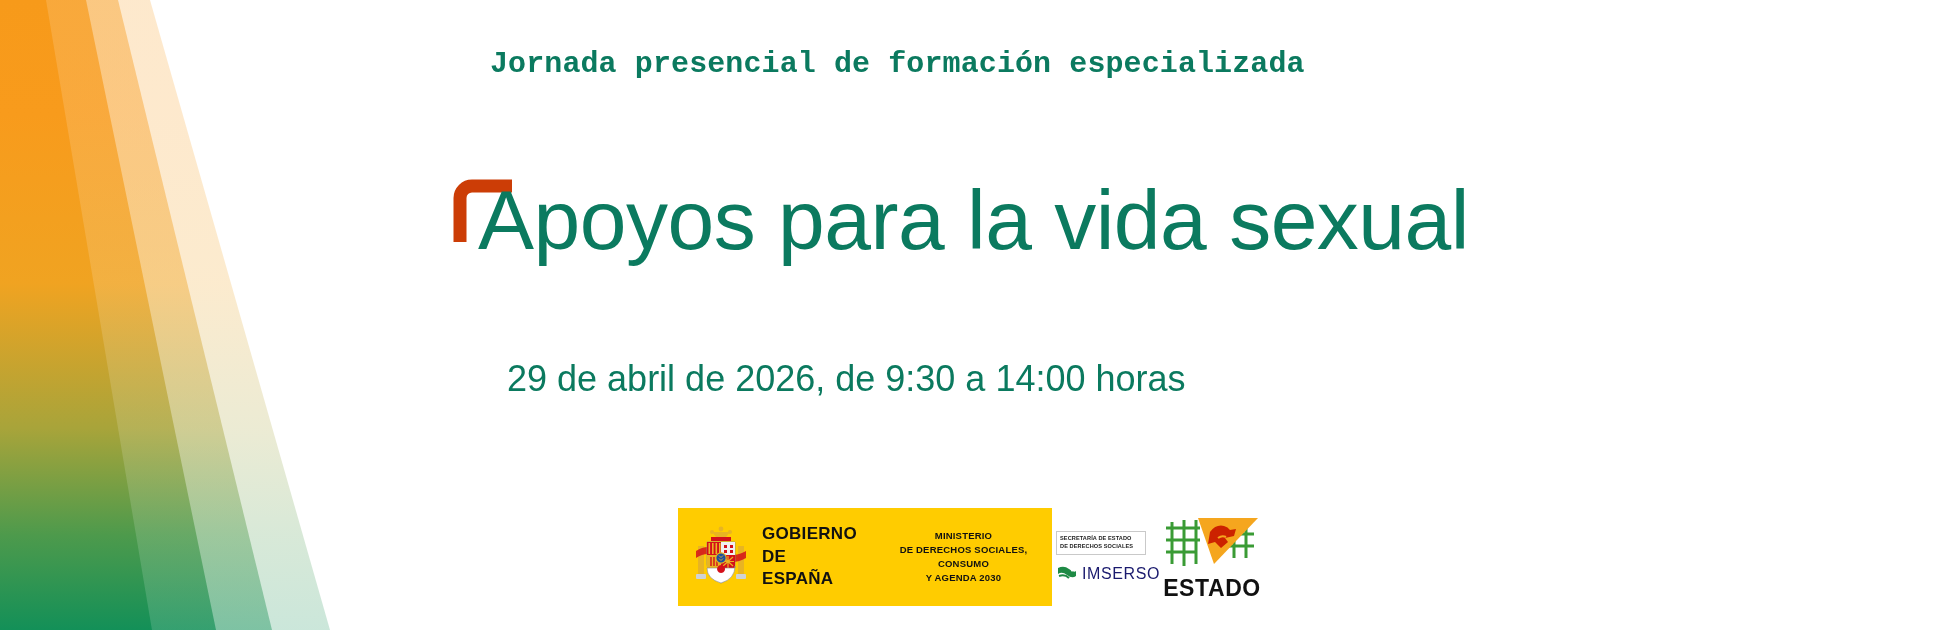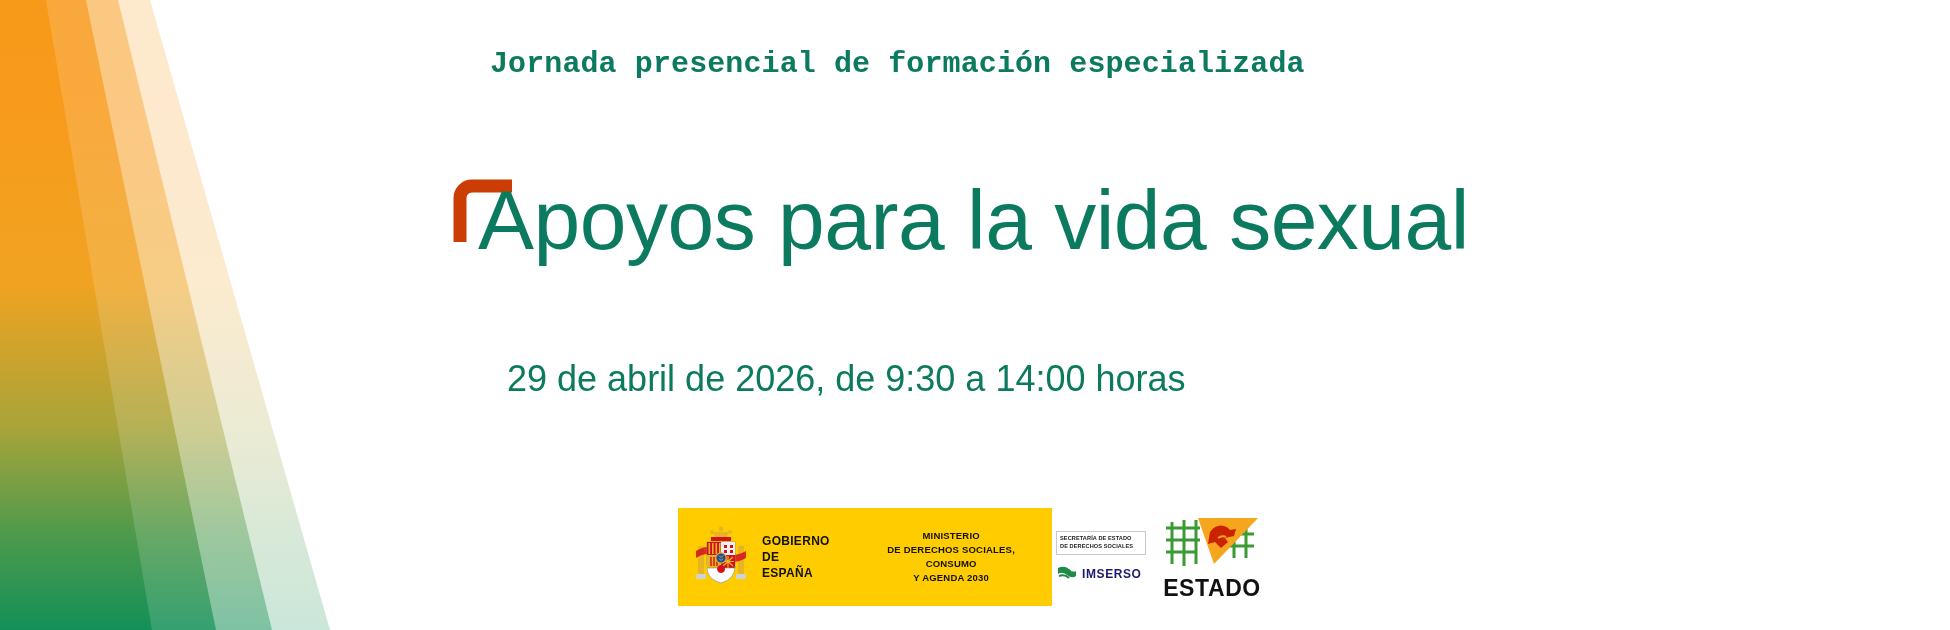--- a/index.html
+++ b/index.html
@@ -100,21 +100,21 @@
     height: 66px;
     flex: 0 0 auto;
     margin-right: 14px;
   }
   .gob-text {
     display: flex;
     align-items: center;
     gap: 30px;
   }
   .gob-name {
-    font-size: 12px;
+    font-size: 17px;
     font-weight: bold;
     color: #111111;
     line-height: 1.35;
     letter-spacing: 0.3px;
     white-space: pre-line;
   }
   .min-name {
     font-size: 9.5px;
     font-weight: bold;
     color: #111111;
@@ -145,22 +145,22 @@
     white-space: pre-line;
     margin-bottom: 10px;
   }
   .imserso-row {
     display: flex;
     align-items: center;
     gap: 4px;
   }
   .imserso-mark { width: 22px; height: 18px; flex: 0 0 auto; }
   .imserso-word {
-    font-size: 12px;
-    font-weight: bold;
+    font-size: 16px;
+    font-weight: normal;
     color: #1a1a6e;
     letter-spacing: 0.6px;
   }
 
   .ceapat-block {
     width: 112px;
     box-sizing: border-box;
     display: flex;
     flex-direction: column;
     align-items: center;

